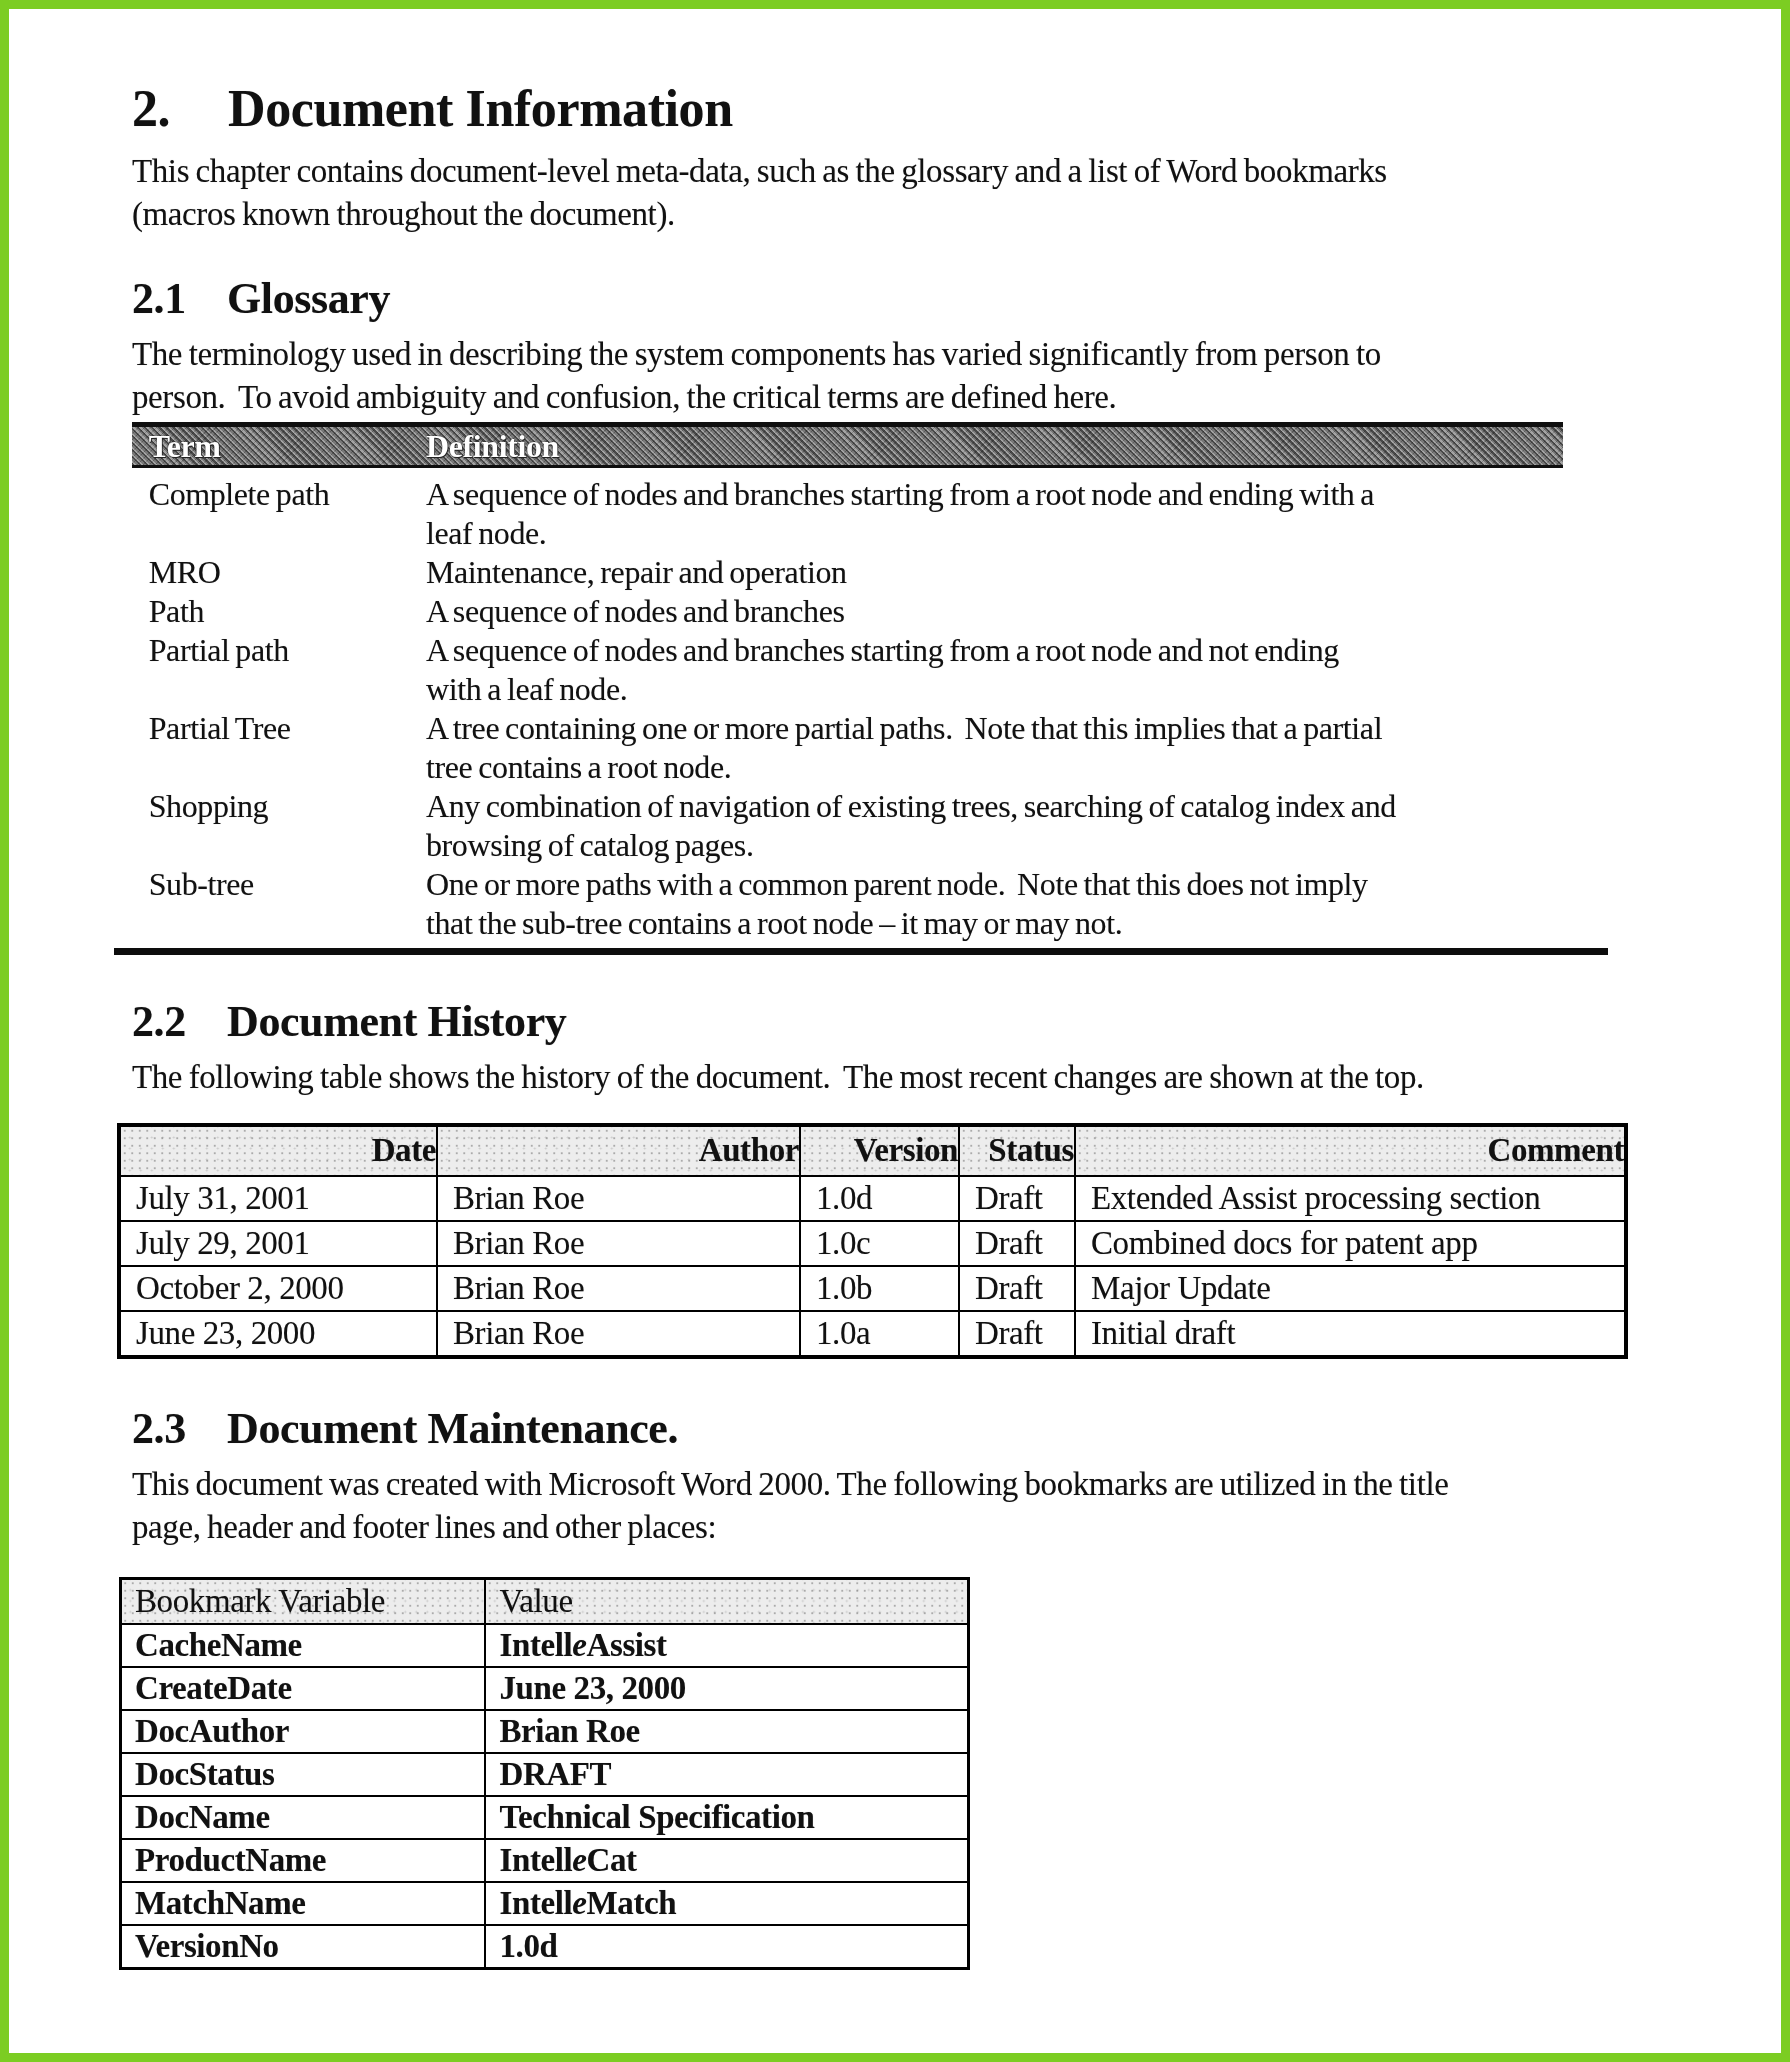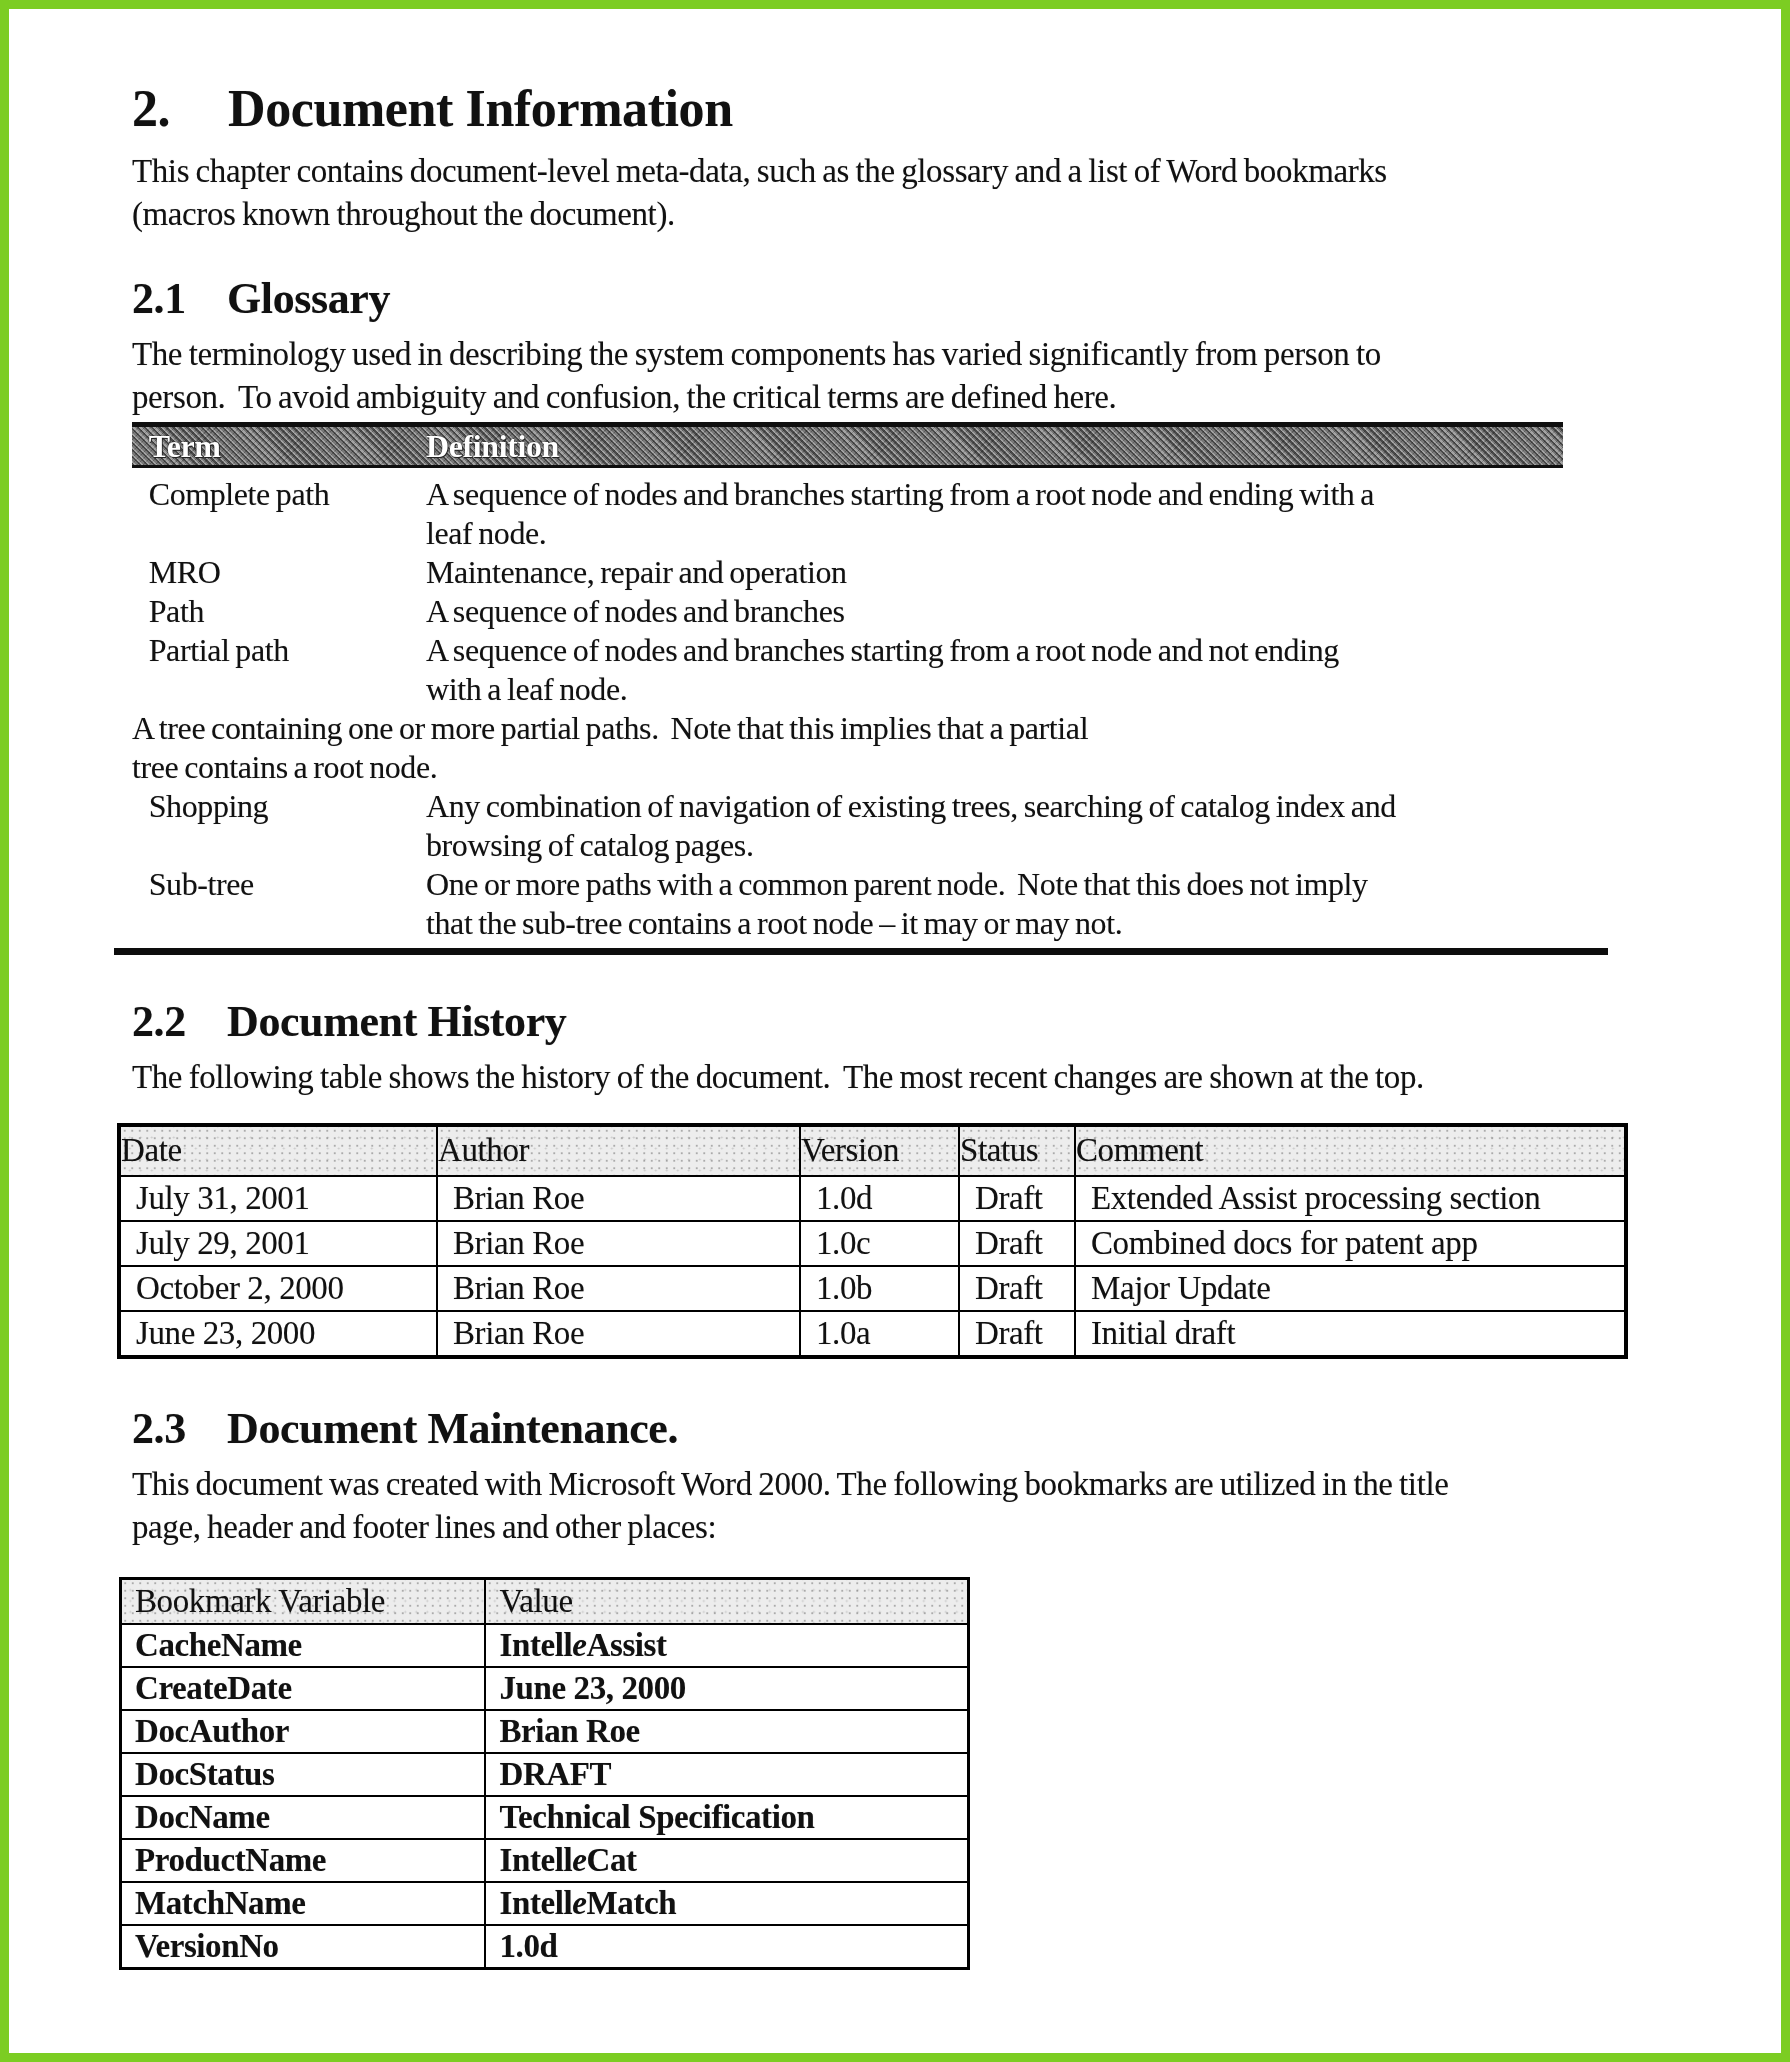--- a/index.html
+++ b/index.html
@@ -64,22 +64,22 @@
     background-size:7.5px 7.5px, 11px 11px;
     background-position:0 0, 3.3px 5px;
   }
   table.history {
     margin-top:23.4px; margin-left:-15px;
     border-collapse:collapse; table-layout:fixed; width:1507px;
     font-size:33px; letter-spacing:-0.4px;
     border:4.2px solid #000;
   }
   table.history th {
-    border:2.5px solid #000; font-weight:normal; height:48px;
-    text-align:left; padding:0;
+    border:2.5px solid #000; font-weight:bold; height:48px;
+    text-align:right; padding:0;
   }
   table.history td {
     border:2.5px solid #000; height:43px; padding:0 6.7px 0 15px;
     vertical-align:middle; white-space:nowrap; overflow:hidden;
   }
   table.bookmark {
     margin-top:28px; margin-left:-13.4px;
     border-collapse:collapse; table-layout:fixed; width:847px;
     font-size:33px; letter-spacing:-0.4px;
     border:3.3px solid #000;
@@ -144,20 +144,21 @@
 
       <div class="g-row">
         <div class="g-col-term">Partial path</div>
         <div class="g-col-def">
           <div class="def-line">A sequence of nodes and branches starting from a root node and not ending</div>
           <div class="def-line">with a leaf node.</div>
         </div>
       </div>
 
       <div class="g-row">
+        <div class="g-col-term">Partial Tree</div>
         <div class="g-col-def">
           <div class="def-line">A tree containing one or more partial paths.  Note that this implies that a partial</div>
           <div class="def-line">tree contains a root node.</div>
         </div>
       </div>
 
       <div class="g-row">
         <div class="g-col-term">Shopping</div>
         <div class="g-col-def">
           <div class="def-line">Any combination of navigation of existing trees, searching of catalog index and</div>

